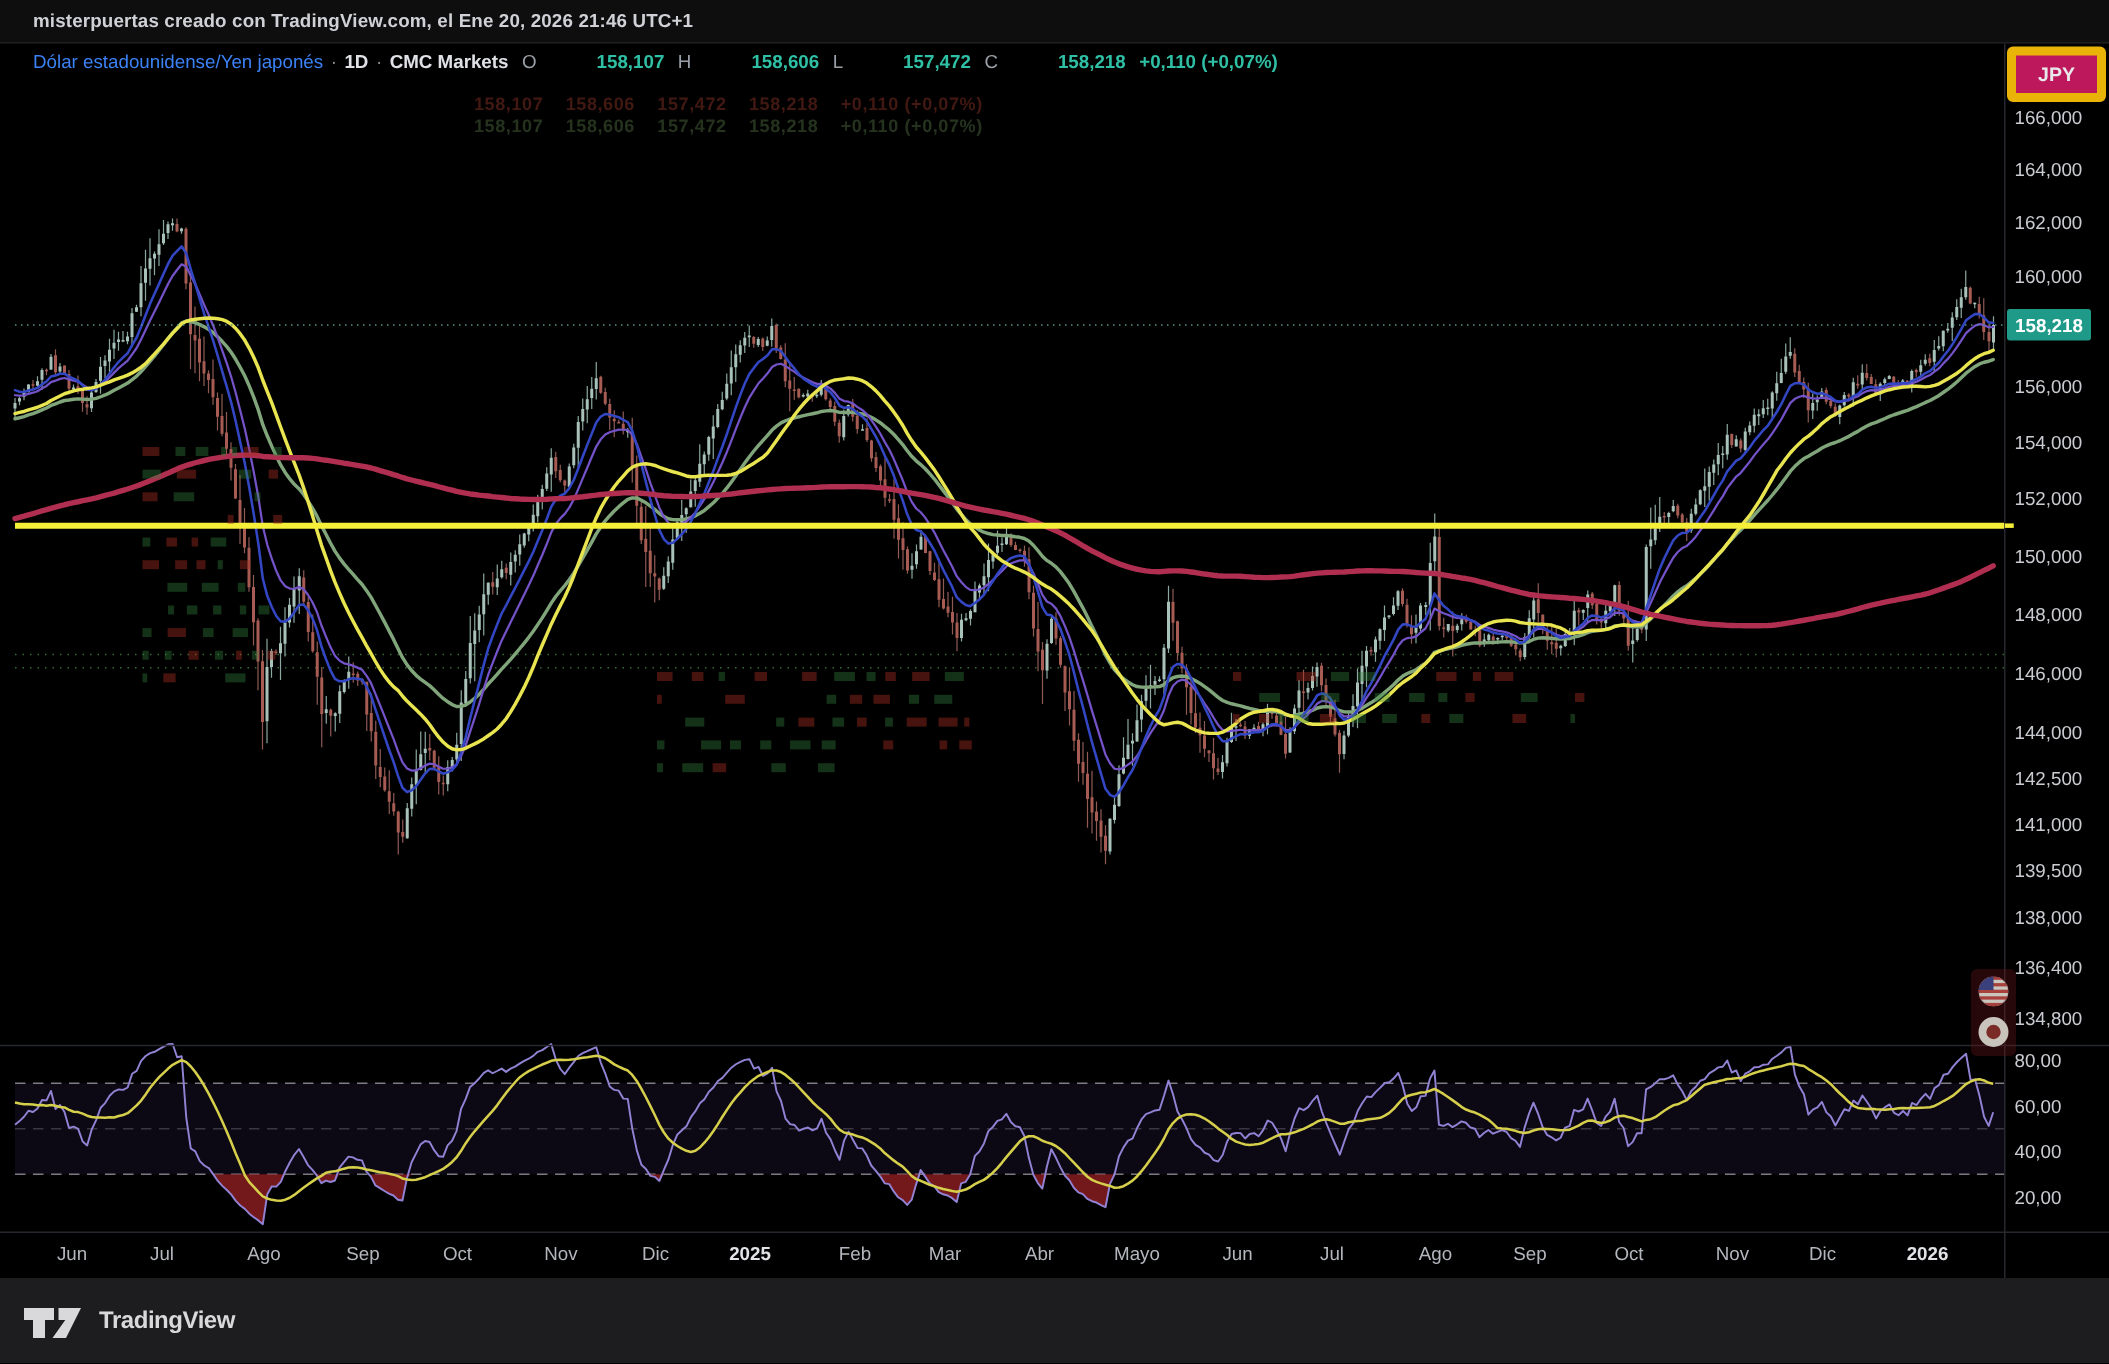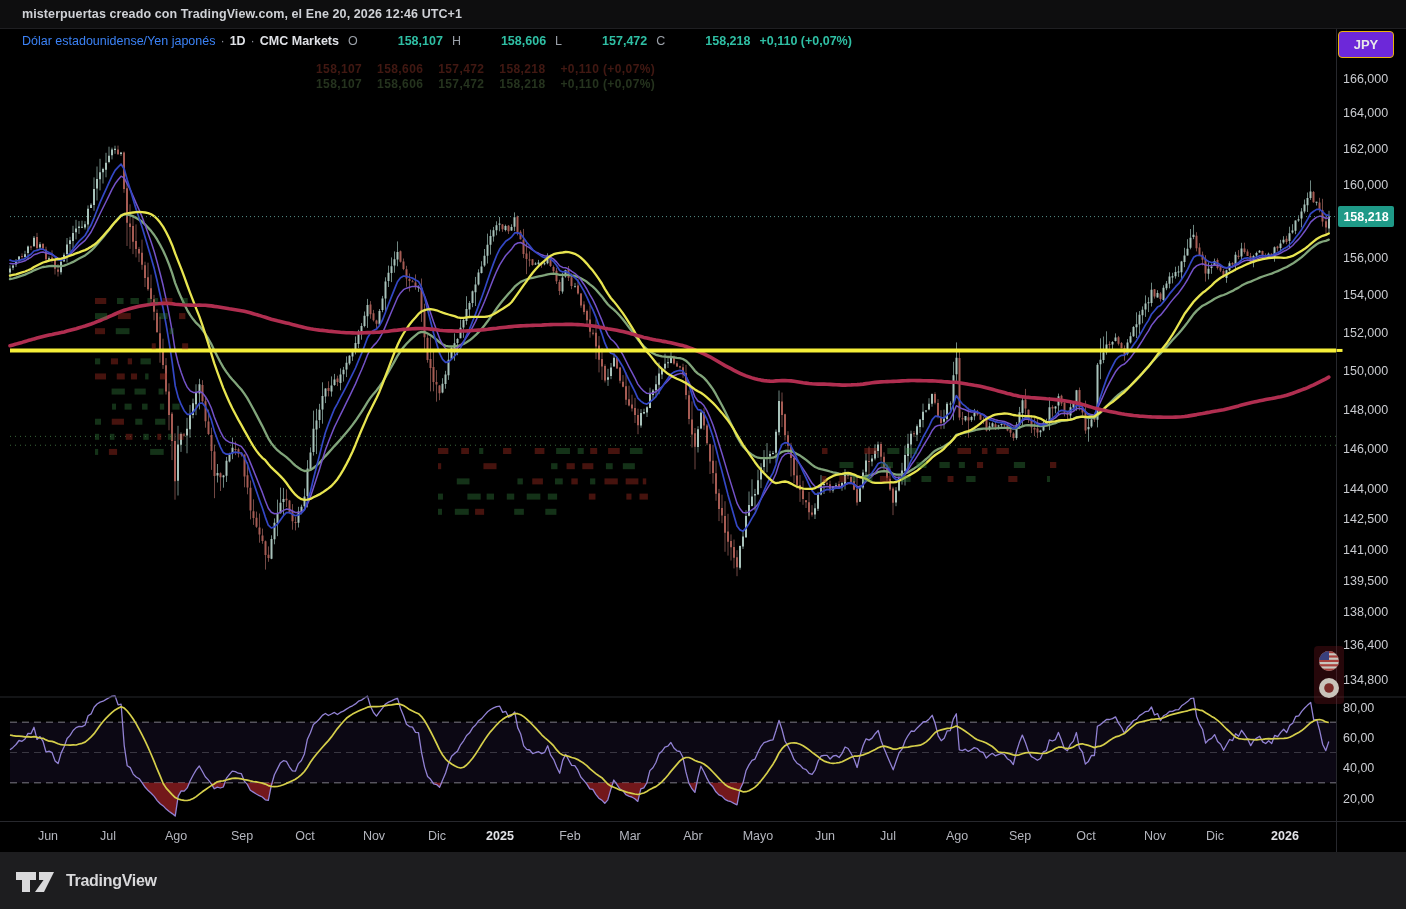--- a/index.html
+++ b/index.html
@@ -12,38 +12,38 @@
   .legend .sym{color:#3b82f6;font-weight:400;}
   .legend .dim{color:#8c909a;padding:0 5px;}
   .legend .part{color:#dfe1e6;font-weight:700;}
   .legend .olbl{color:#9aa0a8;margin-left:9px;}
   .legend .oval{color:#2fbfa4;font-weight:600;margin-left:40px;}
   .legend .chg{color:#2fbfa4;font-weight:600;margin-left:9px;}
   .ghost-row{position:absolute;left:316px;font-size:12px;font-weight:600;white-space:pre;z-index:3;letter-spacing:.4px;text-align:center;}
   .ghost-row.r1{top:62px;color:rgba(170,62,48,.38);}
   .ghost-row.r2{top:77px;color:rgba(108,150,88,.34);}
   .jpy-btn{position:absolute;left:1338px;top:31px;width:54px;height:25px;z-index:6;
-           background:#6d28d9;border:1px solid #eab308;border-radius:4px;color:#e8e8ea;
+           background:#be185d;border:6px solid #eab308;border-radius:4px;color:#e8e8ea;
            font-size:13px;font-weight:700;display:flex;align-items:center;justify-content:center;cursor:pointer;}
   .price-badge{position:absolute;left:1338px;top:207px;width:56px;height:21px;z-index:6;
            border-radius:2px;color:#fff;font-size:12.5px;font-weight:700;
            display:flex;align-items:center;justify-content:center;}
   .bottom-bar{position:absolute;left:0;top:852px;width:1406px;height:57px;background:#1d1d1f;z-index:5;
            display:flex;align-items:center;}
   .tv-logo{display:flex;align-items:center;margin-left:14px;cursor:pointer;}
   .tv-logo .brand{color:#d9d9db;font-size:16px;font-weight:700;margin-left:8px;letter-spacing:-.3px;}
   svg text{font-family:"Liberation Sans",sans-serif;}
 </style>
 </head>
 <body>
 
 <div class="root">
 
   <div class="top-bar">
-    <span>misterpuertas creado con TradingView.com, el Ene 20, 2026 12:46 UTC+1</span>
+    <span>misterpuertas creado con TradingView.com, el Ene 20, 2026 21:46 UTC+1</span>
   </div>
 
   <svg id="chart" width="1406" height="909" style="position:absolute;left:0;top:0;">
       <g>
         <rect x="0" y="28" width="1336" height="669" fill="#000000"></rect>
         <line x1="10" y1="436.3663475428228" x2="1336" y2="436.3663475428228" stroke="#4d8a4d" stroke-width="1" stroke-dasharray="1,4" opacity="0.75"></line>
         <line x1="10" y1="445.2397372986627" x2="1336" y2="445.2397372986627" stroke="#4d8a4d" stroke-width="1" stroke-dasharray="1,4" opacity="0.75"></line>
         <path d="M10 265.3V278.3M13 264.5V270.2M16 259.0V266.9M19 256.1V261.7M25 250.8V257.7M28 245.5V260.0M34 236.0V246.6M40 242.0V249.7M49 256.3V260.6M61 258.7V274.6M64 252.7V261.7M67 238.0V262.5M70 236.8V252.1M73 225.8V248.2M76 219.8V239.4M79 221.1V233.9M82 220.7V228.1M85 221.2V229.5M88 205.4V231.5M91 203.2V208.0M94 177.4V210.8M97 166.5V200.5M100 158.8V190.4M103 167.7V183.5M106 152.8V177.3M109 146.7V163.3M112 147.6V159.4M115 145.7V153.8M121 151.9V155.8M178 425.8V495.5M181 432.5V451.9M187 417.8V453.3M190 404.9V437.6M193 398.6V418.3M196 384.3V415.2M199.5 378.8V409.4M217.5 464.0V482.5M223.5 474.9V487.7M226.5 456.9V482.0M229.5 452.8V462.4M232.5 437.6V459.2M271.5 535.3V559.2M274.5 518.4V544.3M277.5 499.6V536.2M280.5 487.6V513.6M283.5 487.9V516.1M298.5 506.8V527.5M301.5 504.7V514.3M304.5 488.5V508.0M307.5 460.1V507.4M310.5 447.4V469.8M313.5 410.6V455.6M316.5 408.8V454.1M319.5 403.8V428.1M322.5 382.3V423.7M325.5 388.2V403.1M331.5 376.4V396.6M334.5 373.9V385.8M340.5 368.4V390.3M343.5 366.9V381.6M346.5 356.4V377.1M349.5 355.1V365.2M352.5 348.8V360.9M355.5 336.4V354.4M358.5 329.8V348.1M361.5 323.1V339.7M364.5 311.5V327.3M367.5 298.9V327.9M379.5 309.0V326.3M382.5 295.9V312.2M385.5 277.3V313.2M388.5 265.6V287.0M391.5 257.4V282.1M394.5 251.4V272.7M397.5 241.4V266.3M418.5 285.4V291.9M442.5 378.2V393.3M445.5 370.8V388.7M448.5 349.9V379.9M451.5 347.0V359.1M454.5 333.3V360.7M457.5 338.1V355.2M460.5 319.6V338.3M463.5 318.5V337.8M466.5 296.2V324.7M469.5 301.0V317.3M472.5 290.5V307.2M475.5 276.9V306.0M478.5 269.3V285.5M481.5 261.2V273.5M484.5 249.0V266.8M487.5 233.6V263.5M490.5 229.7V254.6M493.5 226.9V241.6M496.5 221.3V235.3M499.5 217.0V231.3M505.5 224.6V231.4M511.5 224.3V230.8M514.5 212.4V231.1M535.5 262.2V265.0M538.5 259.9V265.8M544.5 261.7V265.3M547.5 253.3V264.3M562.5 273.0V293.7M565.5 269.7V277.7M575 282.9V286.9M608 368.8V385.9M611 363.0V379.2M614 353.4V366.5M641 409.1V427.7M644 408.7V414.2M647 406.2V417.0M650 387.7V408.1M653 389.0V399.1M656 375.7V397.2M659 362.4V394.2M662 367.9V379.1M665 353.7V369.9M668 358.3V368.0M671 352.0V363.4M698 426.2V452.5M701 409.9V429.3M740 545.5V569.7M743 530.5V549.0M746 510.2V538.0M749 491.5V516.4M752 479.3V506.4M755 488.9V510.5M758 469.6V494.5M761 463.2V488.1M764 450.1V472.2M767 443.1V472.3M770 450.7V463.4M773 450.9V454.6M776 429.4V462.8M779 390.5V435.3M815 503.3V519.0M818 491.8V511.0M821 475.1V495.4M824 479.4V494.0M833 486.0V492.7M836 482.8V487.6M842 481.7V490.8M845 469.2V489.5M860 484.9V502.0M863 469.6V489.3M866 453.3V480.8M872 455.0V466.3M875 444.4V460.3M878 441.6V457.9M896 487.1V506.2M899 475.6V491.5M902 462.8V484.6M905 445.7V485.5M908 433.8V468.4M911 430.7V458.1M917 424.4V441.1M920 418.9V433.0M923 403.6V427.4M926 410.0V412.6M929 398.2V410.3M932 393.4V406.7M944 409.7V428.8M947 402.0V421.1M950.5 401.4V410.2M953.5 361.8V420.3M956.5 342.4V382.2M965.5 416.0V421.5M971.5 415.8V421.8M974.5 408.9V420.3M989.5 422.3V431.1M992.5 422.3V427.6M998.5 424.8V429.5M1001.5 423.4V426.8M1016.5 422.1V439.7M1019.5 406.9V428.9M1022.5 395.8V425.2M1040.5 429.8V437.0M1043.5 419.7V431.3M1046.5 418.7V424.1M1049.5 397.4V430.1M1055.5 406.2V413.3M1058.5 393.6V415.3M1070.5 403.3V419.3M1073.5 401.3V409.5M1076.5 389.9V410.7M1088.5 416.8V441.7M1091.5 414.4V427.9M1097.5 363.0V427.4M1100.5 338.3V379.2M1103.5 336.5V363.2M1106.5 331.3V354.7M1112.5 341.1V349.3M1115.5 333.4V341.5M1127.5 339.1V355.3M1130.5 332.3V343.6M1133.5 326.1V336.9M1136.5 312.3V338.0M1139.5 311.0V333.8M1142.5 306.4V323.3M1145.5 295.4V316.9M1148.5 297.3V312.1M1151.5 282.7V306.5M1157.5 290.2V297.6M1163.5 285.2V302.6M1166.5 281.0V290.2M1169.5 272.3V288.3M1172.5 272.8V283.4M1175.5 266.7V278.6M1178.5 265.8V276.9M1181.5 260.9V279.4M1184.5 247.8V267.2M1187.5 239.2V255.5M1190.5 229.0V249.3M1193.5 224.9V239.2M1208.5 262.3V279.4M1211.5 263.6V273.8M1214.5 258.6V265.9M1226.5 269.6V282.8M1229.5 261.3V271.1M1235.5 251.8V271.2M1241.5 242.8V259.7M1253.5 254.9V267.3M1256.5 251.7V257.1M1259.5 250.0V252.8M1268.5 252.6V258.2M1274.5 246.4V261.7M1280.5 239.8V251.9M1283.5 236.2V243.8M1289.5 226.7V247.7M1292.5 224.2V233.7M1295.5 220.4V234.2M1298.5 215.4V221.8M1301.5 208.1V227.4M1304.5 199.5V213.4M1307.5 192.5V212.0M1310.5 180.4V199.9M1316.5 201.7V205.5M1329 210.8V233.5" stroke="#8aa8a1" stroke-width="0.8" fill="none"></path>
         <path d="M22 253.4V259.6M31 245.7V250.2M37 232.9V250.5M43 243.7V248.7M46 246.7V263.0M52 250.3V262.6M55 259.6V274.5M58 264.1V276.5M118 145.6V154.8M124 151.5V192.8M127 182.5V246.0M130 204.3V248.9M133 216.5V254.1M136 224.4V257.4M139 246.9V262.1M142 239.6V269.8M145 261.7V287.0M148 262.7V290.8M151 274.6V305.4M154 294.9V320.3M157 309.4V332.5M160 316.7V362.7M163 338.7V368.9M166 358.1V394.5M169 383.3V430.3M172 412.1V460.1M175 433.4V499.7M184 432.9V436.6M202.5 380.2V403.8M205.5 397.8V427.7M208.5 409.6V435.1M211.5 427.7V469.9M214.5 444.6V498.2M220.5 472.4V491.0M235.5 441.5V455.1M238.5 447.7V457.4M241.5 452.2V456.5M244.5 454.5V487.3M247.5 462.2V494.3M250.5 480.5V519.4M253.5 499.3V524.9M256.5 511.6V527.9M259.5 513.5V542.7M262.5 528.6V543.8M265.5 540.5V569.6M268.5 546.4V561.8M286.5 489.4V507.0M289.5 499.9V513.7M292.5 504.1V529.7M295.5 517.0V530.4M328.5 381.3V396.4M337.5 375.7V386.1M370.5 301.1V318.7M373.5 309.9V321.5M376.5 319.7V328.2M400.5 250.5V262.6M403.5 258.5V270.2M406.5 265.8V286.8M409.5 273.5V291.5M412.5 279.7V281.4M415.5 274.4V289.7M421.5 278.5V321.9M424.5 303.7V349.5M427.5 334.7V362.7M430.5 337.3V391.4M433.5 350.0V391.3M436.5 370.1V401.7M439.5 385.0V400.2M502.5 224.0V231.9M508.5 225.0V234.0M517.5 215.6V235.4M520.5 230.2V239.6M523.5 228.9V258.1M526.5 241.3V274.2M529.5 251.3V266.6M532.5 259.0V265.7M541.5 262.0V267.8M550.5 256.0V267.0M553.5 265.5V273.9M556.5 267.8V284.0M559.5 279.7V295.1M568.5 266.0V281.0M571.5 273.4V289.2M578 278.8V294.7M581 293.1V307.8M584 301.3V314.6M587 309.6V323.6M590 305.4V337.7M593 329.3V335.4M596 319.5V359.2M599 336.1V372.4M602 348.1V379.9M605 364.3V382.5M617 357.1V368.8M620 367.2V383.4M623 375.1V387.3M626 372.4V404.9M629 385.7V406.4M632 394.7V411.5M635 397.9V423.0M638 408.7V434.2M674 355.5V364.7M677 361.1V366.9M680 365.7V368.5M683 363.7V377.9M686 364.9V399.5M689 390.5V424.3M692 401.3V447.5M695 428.0V469.4M704 408.1V429.8M707 424.0V445.2M710 443.7V474.0M713 444.8V483.7M716 460.7V500.7M719 488.9V521.1M722 494.7V523.2M725 501.2V551.8M728 513.8V555.6M731 534.4V560.5M734 539.5V568.4M737 550.2V576.2M782 392.5V427.1M785 413.7V440.5M788 431.2V448.8M791 442.8V476.5M794 451.7V483.0M797 459.8V488.7M800 475.0V501.9M803 480.7V504.8M806 500.0V508.0M809 492.0V519.7M812 505.1V516.6M827 481.5V484.9M830 480.7V492.7M839 481.3V488.6M848 472.9V479.1M851 473.9V484.2M854 476.8V490.2M857 478.0V505.6M869 446.5V476.6M881 441.9V460.8M884 452.3V470.7M887 464.4V482.5M890 466.5V491.0M893 486.7V515.1M914 431.1V437.1M935 392.2V404.4M938 399.1V418.4M941 410.2V429.2M959.5 351.6V420.3M962.5 411.9V425.0M968.5 407.6V437.7M977.5 409.9V415.7M980.5 413.1V419.7M983.5 417.2V424.1M986.5 417.3V431.5M995.5 421.9V429.9M1004.5 422.2V428.4M1007.5 422.4V431.3M1010.5 427.9V436.9M1013.5 432.2V440.8M1025.5 388.9V414.7M1028.5 409.5V422.9M1031.5 415.1V433.1M1034.5 417.6V436.1M1037.5 419.2V438.1M1052.5 405.2V416.8M1061.5 394.7V406.0M1064.5 399.6V416.4M1067.5 412.0V419.0M1079.5 387.5V410.5M1082.5 404.9V415.4M1085.5 400.6V433.8M1094.5 414.1V422.1M1109.5 341.3V349.6M1118.5 335.9V345.5M1121.5 342.0V348.4M1124.5 345.4V360.7M1154.5 289.0V298.6M1160.5 292.1V301.6M1196.5 232.2V251.4M1199.5 243.2V255.9M1202.5 251.6V265.4M1205.5 255.2V281.6M1217.5 258.3V269.5M1220.5 265.8V272.1M1223.5 269.0V277.8M1232.5 262.2V266.7M1238.5 250.1V259.1M1244.5 242.7V253.7M1247.5 249.3V256.0M1250.5 252.9V264.0M1262.5 250.6V259.0M1265.5 253.3V258.5M1271.5 253.4V257.5M1277.5 245.7V251.5M1286.5 235.8V244.2M1313.5 191.0V202.8M1319.5 197.8V212.3M1322.5 198.8V226.6M1326 215.5V234.9" stroke="#8f5b55" stroke-width="0.8" fill="none"></path>
         <path d="M9 268.6H11V272.4H9ZM12 265.5H14V267.7H12ZM15 261.7H17V264.5H15ZM18 256.4H20V261.3H18ZM24 254.2H26V257.1H24ZM27 246.6H29V253.1H27ZM33 237.8H35V246.3H33ZM39 244.3H41V247.6H39ZM48 258.3H50V259.7H48ZM60 261.7H62V272.2H60ZM63 254.7H65V261.5H63ZM66 244.5H68V253.9H66ZM69 240.3H71V244.0H69ZM72 233.1H74V241.0H72ZM75 228.5H77V232.3H75ZM78 226.4H80V228.0H78ZM81 226.7H83V227.7H81ZM84 224.3H86V227.5H84ZM87 208.8H89V224.6H87ZM90 204.8H92V207.9H90ZM93 188.9H95V204.9H93ZM96 179.0H98V188.5H96ZM99 172.2H101V179.2H99ZM102 169.1H104V172.3H102ZM105 162.8H107V169.8H105ZM108 155.8H110V162.1H108ZM111 149.5H113V155.3H111ZM114 148.8H116V150.1H114ZM120 152.4H122V154.1H120ZM177 444.6H179V480.8H177ZM180 434.0H182V444.7H180ZM186 428.8H188V435.5H186ZM189 415.0H191V429.2H189ZM192 403.2H194V415.0H192ZM195 392.6H197V404.3H195ZM198.5 384.2H200.5V393.6H198.5ZM216.5 472.9H218.5V475.4H216.5ZM222.5 475.5H224.5V477.3H222.5ZM225.5 460.8H227.5V475.8H225.5ZM228.5 454.2H230.5V461.4H228.5ZM231.5 447.8H233.5V453.2H231.5ZM270.5 538.9H272.5V558.8H270.5ZM273.5 522.8H275.5V539.2H273.5ZM276.5 513.2H278.5V523.1H276.5ZM279.5 502.8H281.5V513.3H279.5ZM282.5 499.1H284.5V502.0H282.5ZM297.5 511.4H299.5V522.8H297.5ZM300.5 506.7H302.5V512.2H300.5ZM303.5 496.5H305.5V506.3H303.5ZM306.5 468.4H308.5V496.0H306.5ZM309.5 452.6H311.5V468.9H309.5ZM312.5 428.7H314.5V452.1H312.5ZM315.5 420.4H317.5V429.4H315.5ZM318.5 409.7H320.5V420.0H318.5ZM321.5 396.1H323.5V409.5H321.5ZM324.5 388.5H326.5V396.5H324.5ZM330.5 385.6H332.5V391.5H330.5ZM333.5 379.5H335.5V384.9H333.5ZM339.5 374.6H341.5V383.1H339.5ZM342.5 369.8H344.5V374.3H342.5ZM345.5 362.8H347.5V369.6H345.5ZM348.5 355.7H350.5V363.6H348.5ZM351.5 350.6H353.5V356.4H351.5ZM354.5 343.1H356.5V349.7H354.5ZM357.5 331.4H359.5V344.1H357.5ZM360.5 326.0H362.5V331.7H360.5ZM363.5 315.7H365.5V325.9H363.5ZM366.5 305.1H368.5V316.3H366.5ZM378.5 311.0H380.5V324.5H378.5ZM381.5 298.4H383.5V310.1H381.5ZM384.5 281.4H386.5V298.5H384.5ZM387.5 272.7H389.5V281.0H387.5ZM390.5 266.2H392.5V273.0H390.5ZM393.5 259.2H395.5V265.4H393.5ZM396.5 252.1H398.5V259.4H396.5ZM417.5 287.1H419.5V288.1H417.5ZM441.5 383.8H443.5V392.5H441.5ZM444.5 374.4H446.5V384.1H444.5ZM447.5 359.7H449.5V375.2H447.5ZM450.5 348.1H452.5V358.7H450.5ZM453.5 343.3H455.5V348.5H453.5ZM456.5 338.9H458.5V342.9H456.5ZM459.5 327.7H461.5V338.2H459.5ZM462.5 320.1H464.5V327.4H462.5ZM465.5 309.1H467.5V321.1H465.5ZM468.5 303.0H470.5V309.5H468.5ZM471.5 291.3H473.5V303.0H471.5ZM474.5 284.4H476.5V292.3H474.5ZM477.5 272.6H479.5V284.6H477.5ZM480.5 266.6H482.5V272.9H480.5ZM483.5 255.8H485.5V265.6H483.5ZM486.5 244.8H488.5V255.7H486.5ZM489.5 236.1H491.5V244.8H489.5ZM492.5 230.2H494.5V236.5H492.5ZM495.5 225.2H497.5V230.3H495.5ZM498.5 223.6H500.5V224.8H498.5ZM504.5 226.0H506.5V230.0H504.5ZM510.5 227.0H512.5V230.5H510.5ZM513.5 217.3H515.5V226.7H513.5ZM534.5 263.4H536.5V264.4H534.5ZM537.5 262.4H539.5V264.3H537.5ZM543.5 263.2H545.5V264.2H543.5ZM546.5 255.8H548.5V263.2H546.5ZM561.5 277.4H563.5V291.5H561.5ZM564.5 270.0H566.5V276.4H564.5ZM574 286.2H576V287.2H574ZM607 377.2H609V379.8H607ZM610 367.5H612V376.1H610ZM613 357.8H615V366.4H613ZM640 413.1H642V425.4H640ZM643 412.1H645V413.5H643ZM646 407.3H648V412.5H646ZM649 393.8H651V408.1H649ZM652 390.4H654V395.0H652ZM655 384.2H657V390.2H655ZM658 373.4H660V384.8H658ZM661 369.6H663V374.4H661ZM664 363.8H666V368.5H664ZM667 362.3H669V363.3H667ZM670 357.3H672V362.9H670ZM697 429.2H699V447.0H697ZM700 412.5H702V428.6H700ZM739 545.9H741V567.7H739ZM742 536.5H744V546.6H742ZM745 516.1H747V537.3H745ZM748 505.1H750V515.7H748ZM751 496.5H753V506.0H751ZM754 493.9H756V495.6H754ZM757 480.2H759V494.4H757ZM760 467.5H762V479.6H760ZM763 459.2H765V467.1H763ZM766 456.9H768V458.7H766ZM769 454.0H771V456.5H769ZM772 453.0H774V454.0H772ZM775 431.8H777V452.8H775ZM778 401.1H780V432.3H778ZM814 508.2H816V514.6H814ZM817 494.0H819V508.8H817ZM820 485.4H822V494.6H820ZM823 484.1H825V485.1H823ZM832 486.1H834V490.5H832ZM835 485.2H837V486.8H835ZM841 482.9H843V487.3H841ZM844 474.1H846V484.0H844ZM859 487.1H861V501.7H859ZM862 472.4H864V487.5H862ZM865 460.4H867V471.8H865ZM871 458.6H873V461.6H871ZM874 450.7H876V458.6H874ZM877 444.6H879V451.0H877ZM895 490.4H897V502.6H895ZM898 477.1H900V490.4H898ZM901 470.6H903V477.7H901ZM904 455.0H906V470.9H904ZM907 443.8H909V456.0H907ZM910 433.8H912V444.4H910ZM916 426.3H918V434.8H916ZM919 419.5H921V427.1H919ZM922 411.7H924V420.0H922ZM925 410.4H927V411.5H925ZM928 403.7H930V409.4H928ZM931 394.1H933V403.8H931ZM943 418.4H945V421.8H943ZM946 403.7H948V419.0H946ZM949.5 403.4H951.5V404.6H949.5ZM952.5 375.3H954.5V403.6H952.5ZM955.5 357.7H957.5V374.2H955.5ZM964.5 416.0H966.5V420.3H964.5ZM970.5 417.1H972.5V420.0H970.5ZM973.5 412.9H975.5V416.2H973.5ZM988.5 426.3H990.5V429.2H988.5ZM991.5 423.2H993.5V426.8H991.5ZM997.5 425.4H999.5V426.4H997.5ZM1000.5 423.9H1002.5V424.9H1000.5ZM1015.5 424.7H1017.5V438.0H1015.5ZM1018.5 412.2H1020.5V425.0H1018.5ZM1021.5 400.3H1023.5V413.0H1021.5ZM1039.5 430.5H1041.5V432.2H1039.5ZM1042.5 422.7H1044.5V430.6H1042.5ZM1045.5 421.3H1047.5V423.2H1045.5ZM1048.5 407.2H1050.5V421.3H1048.5ZM1054.5 406.6H1056.5V408.5H1054.5ZM1057.5 396.3H1059.5V405.4H1057.5ZM1069.5 407.2H1071.5V415.5H1069.5ZM1072.5 402.9H1074.5V407.5H1072.5ZM1075.5 390.2H1077.5V402.0H1075.5ZM1087.5 427.0H1089.5V429.3H1087.5ZM1090.5 419.4H1092.5V426.6H1090.5ZM1096.5 364.7H1098.5V419.7H1096.5ZM1099.5 359.7H1101.5V364.2H1099.5ZM1102.5 352.4H1104.5V360.1H1102.5ZM1105.5 344.5H1107.5V352.2H1105.5ZM1111.5 342.0H1113.5V344.6H1111.5ZM1114.5 337.4H1116.5V340.9H1114.5ZM1126.5 342.5H1128.5V353.7H1126.5ZM1129.5 336.3H1131.5V342.5H1129.5ZM1132.5 326.9H1134.5V336.2H1132.5ZM1135.5 324.2H1137.5V327.2H1135.5ZM1138.5 314.7H1140.5V324.5H1138.5ZM1141.5 309.7H1143.5V315.2H1141.5ZM1144.5 303.4H1146.5V309.5H1144.5ZM1147.5 302.3H1149.5V303.3H1147.5ZM1150.5 289.8H1152.5V303.0H1150.5ZM1156.5 292.9H1158.5V297.6H1156.5ZM1162.5 287.7H1164.5V300.0H1162.5ZM1165.5 283.6H1167.5V288.2H1165.5ZM1168.5 276.5H1170.5V283.8H1168.5ZM1171.5 276.2H1173.5V277.5H1171.5ZM1174.5 272.1H1176.5V276.2H1174.5ZM1177.5 271.6H1179.5V272.6H1177.5ZM1180.5 261.6H1182.5V272.3H1180.5ZM1183.5 255.5H1185.5V262.1H1183.5ZM1186.5 248.7H1188.5V255.4H1186.5ZM1189.5 237.7H1191.5V247.8H1189.5ZM1192.5 234.7H1194.5V237.1H1192.5ZM1207.5 268.7H1209.5V273.7H1207.5ZM1210.5 266.4H1212.5V268.1H1210.5ZM1213.5 261.0H1215.5V265.6H1213.5ZM1225.5 270.3H1227.5V278.0H1225.5ZM1228.5 263.3H1230.5V270.2H1228.5ZM1234.5 254.8H1236.5V265.2H1234.5ZM1240.5 248.5H1242.5V256.4H1240.5ZM1252.5 255.9H1254.5V262.8H1252.5ZM1255.5 252.9H1257.5V255.4H1255.5ZM1258.5 250.7H1260.5V252.6H1258.5ZM1267.5 253.7H1269.5V256.2H1267.5ZM1273.5 247.3H1275.5V256.9H1273.5ZM1279.5 243.5H1281.5V247.9H1279.5ZM1282.5 239.8H1284.5V242.5H1282.5ZM1288.5 233.3H1290.5V241.1H1288.5ZM1291.5 230.6H1293.5V232.4H1291.5ZM1294.5 220.5H1296.5V230.8H1294.5ZM1297.5 219.2H1299.5V220.4H1297.5ZM1300.5 211.6H1302.5V218.5H1300.5ZM1303.5 204.6H1305.5V211.5H1303.5ZM1306.5 198.1H1308.5V205.2H1306.5ZM1309.5 191.4H1311.5V198.1H1309.5ZM1315.5 201.8H1317.5V202.8H1315.5ZM1328 216.6H1330V228.4H1328Z" fill="#a8c2ba"></path>

